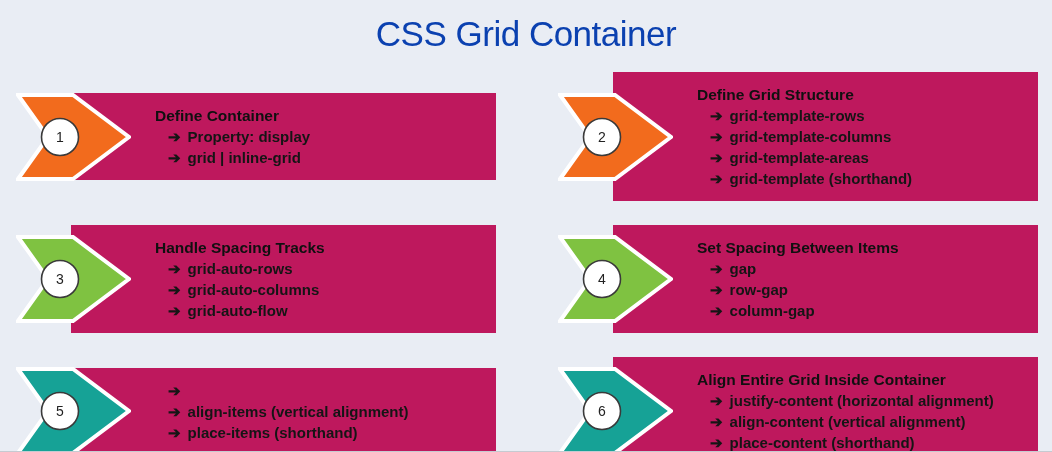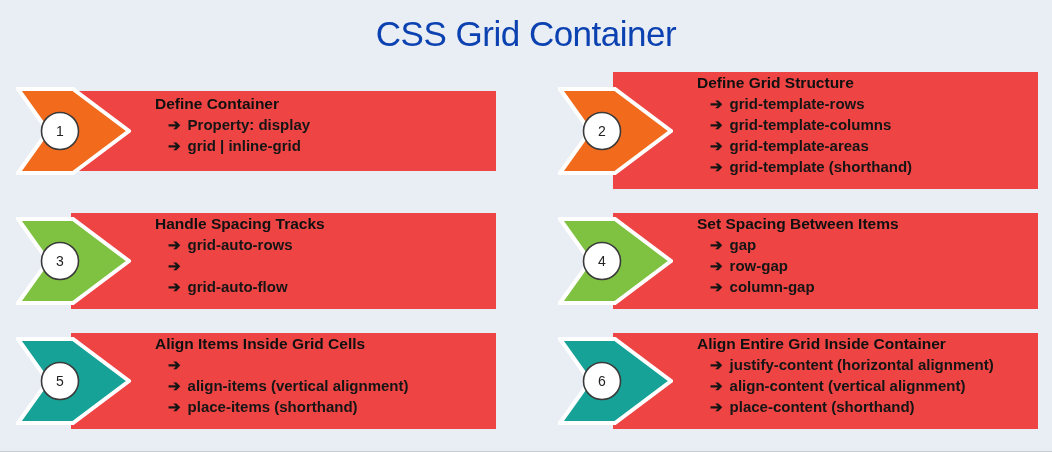--- a/index.html
+++ b/index.html
@@ -35,23 +35,23 @@
     position:absolute;
     left:0;
     top:50%;
     transform:translateY(-50%);
     z-index:2;
     line-height:0;
   }
   .panel{
     margin-left:55px;
     flex:1;
-    background:#ef4444;
+    background:#be185d;
     min-height:80px;
-    padding:0 14px 12px 84px;
+    padding:12px 14px 12px 84px;
     box-sizing:border-box;
     display:flex;
     flex-direction:column;
     justify-content:center;
   }
   .panel-title{
     font-size:15.5px;
     font-weight:700;
     color:#101010;
     line-height:21px;
@@ -148,20 +148,21 @@
     </span>
     <div class="panel">
       <div class="panel-title">Handle Spacing Tracks</div>
       <ul class="panel-items">
         <li>
             <span class="bullet">➔</span>
             <span>grid-auto-rows</span>
           </li>
         <li>
             <span class="bullet">➔</span>
+            <span>grid-auto-columns</span>
           </li>
         <li>
             <span class="bullet">➔</span>
             <span>grid-auto-flow</span>
           </li>
       </ul>
     </div>
   </div>
 
   <div class="card">
@@ -193,21 +194,20 @@
 
   <div class="card">
     <span class="arrow">
       <svg width="115" height="88" viewBox="0 0 115 88">
         <polygon points="2,2 57,2 113,44 57,86 2,86 32,44" stroke="#ffffff" stroke-width="4" stroke-linejoin="miter" fill="#16a296"></polygon>
         <circle cx="44" cy="44" r="18.5" fill="#ffffff" stroke="#3a3a3a" stroke-width="1.6"></circle>
         <text class="step-number-text" x="44" y="49" text-anchor="middle" font-size="14" fill="#222">5</text>
       </svg>
     </span>
     <div class="panel">
-      <div class="panel-title">Align Items Inside Grid Cells</div>
       <ul class="panel-items">
         <li>
             <span class="bullet">➔</span>
           </li>
         <li>
             <span class="bullet">➔</span>
             <span>align-items (vertical alignment)</span>
           </li>
         <li>
             <span class="bullet">➔</span>

